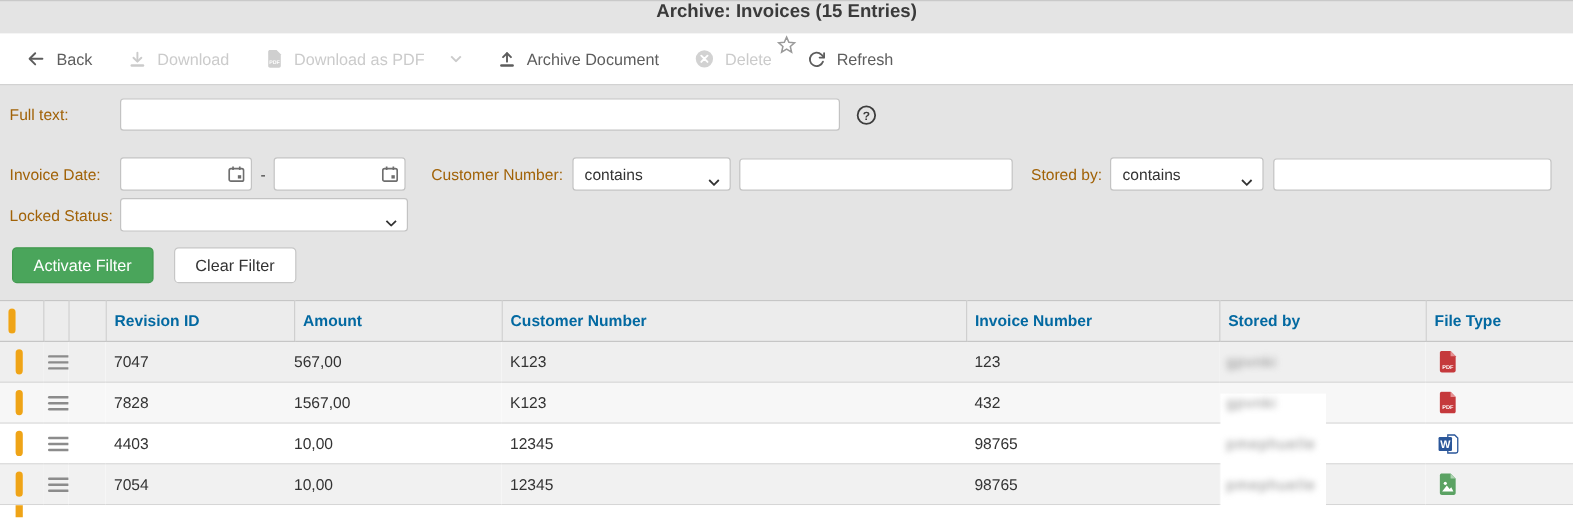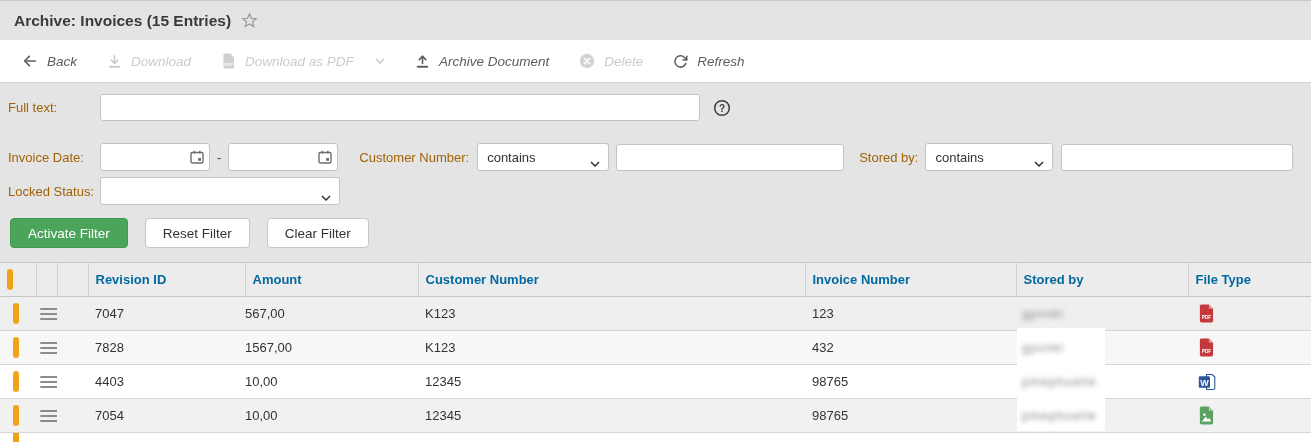--- a/index.html
+++ b/index.html
@@ -3,28 +3,28 @@
 <meta charset="utf-8">
 <style>
   * { box-sizing: border-box; }
   html,body { margin:0; padding:0; }
   body {
     width:1311px; height:442px; overflow:hidden; position:relative;
     font-family:"Liberation Sans", sans-serif; background:#fff; color:#3c3c3c;
   }
   
   .titlebar {
-    height:40px; background:#e4e4e4; border-top:1px solid #c9c9c9;
-    display:flex; align-items:center; padding:0 14px; gap:10px;
+    height:28px; background:#e4e4e4; border-top:1px solid #c9c9c9;
+    display:flex; align-items:center; padding:0 14px; gap:10px;flex-direction:column;
   }
   .titlebar .title { font-size:15.5px; font-weight:700; color:#3a3a3a; }
   .star-btn { display:flex; align-items:center; cursor:pointer; }
   
   .toolbar { height:42px; background:#fff; display:flex; align-items:center; padding:0 22px; gap:30px; }
-  .titem { display:flex; align-items:center; gap:9px; font-size:13.5px; color:#5d5d5d; cursor:pointer; white-space:nowrap;font-style:italic; }
+  .titem { display:flex; align-items:center; gap:9px; font-size:13.5px; color:#5d5d5d; cursor:pointer; white-space:nowrap; }
   .titem.disabled { color:#cbcbcb; cursor:default; }
   .titem svg { display:block; }
   .titem .chev { margin-left:12px; display:flex; }
   
   .filters { height:180px; background:#e4e4e4; border-top:1px solid #d2d2d2; padding:11px 14px 0 8px; }
   .frow { display:flex; align-items:center; }
   .flabel { font-size:13px; color:#a16207; white-space:nowrap; }
   .flabel.lw { width:92px; flex:0 0 92px; }
   input.txt {
     height:27px; border:1px solid #c3c3c3; border-radius:3px; background:#fff;
@@ -223,21 +223,20 @@
     <span class="sel sel-locked">
       <span></span>
       <span class="sarrow"><svg width="10" height="6" viewBox="0 0 10 6" fill="none" stroke="#333" stroke-width="1.5">
             <polyline points="1 1 5 5 9 1"></polyline>
           </svg></span>
     </span>
   </div>
 
   <div class="btnrow">
     <button class="btn btn-green">Activate Filter</button>
-    <button class="btn btn-plain">Reset Filter</button>
     <button class="btn btn-plain">Clear Filter</button>
   </div>
 </div>
 
 <table>
   <colgroup>
     <col style="width:36px">
       <col style="width:21px">
       <col style="width:31px">
     <col style="width:157px">

